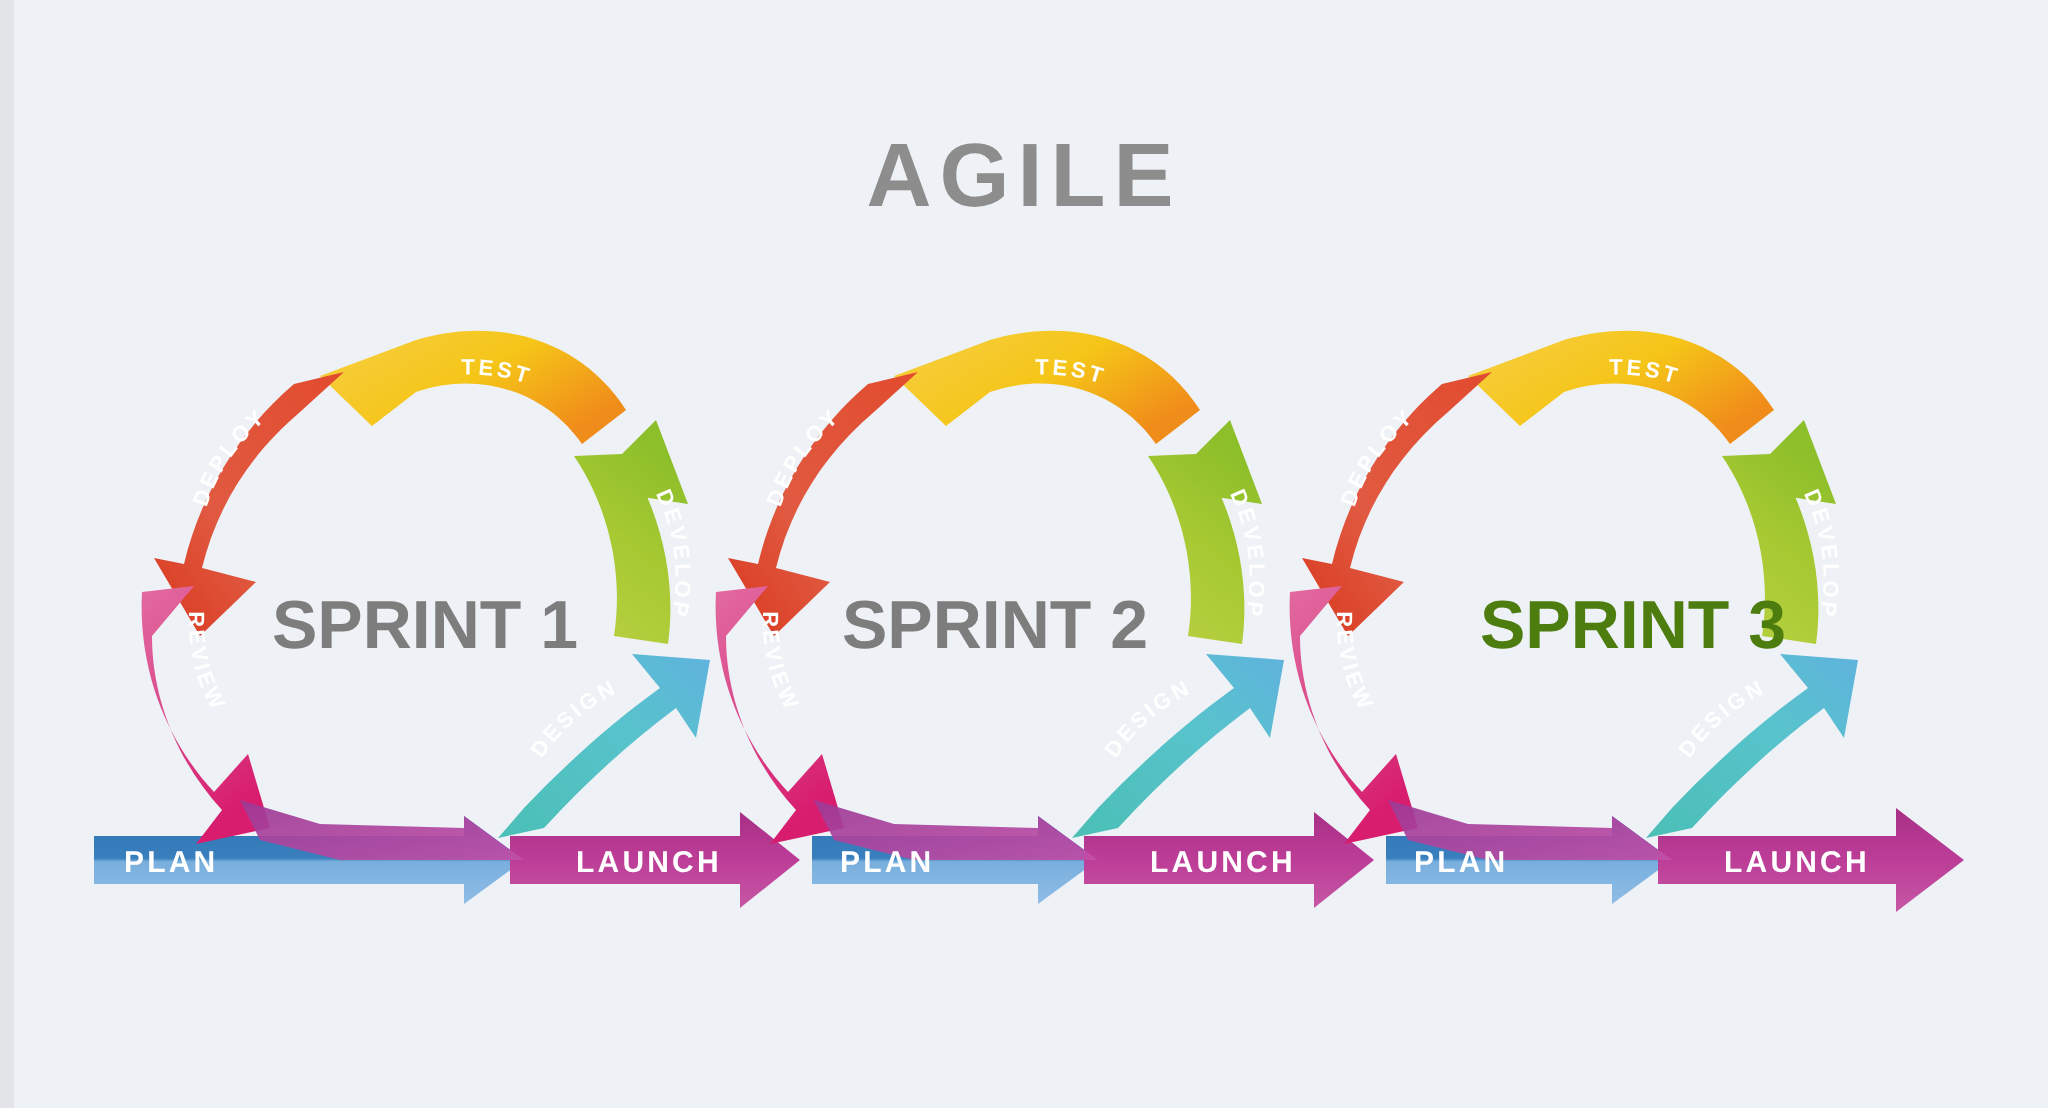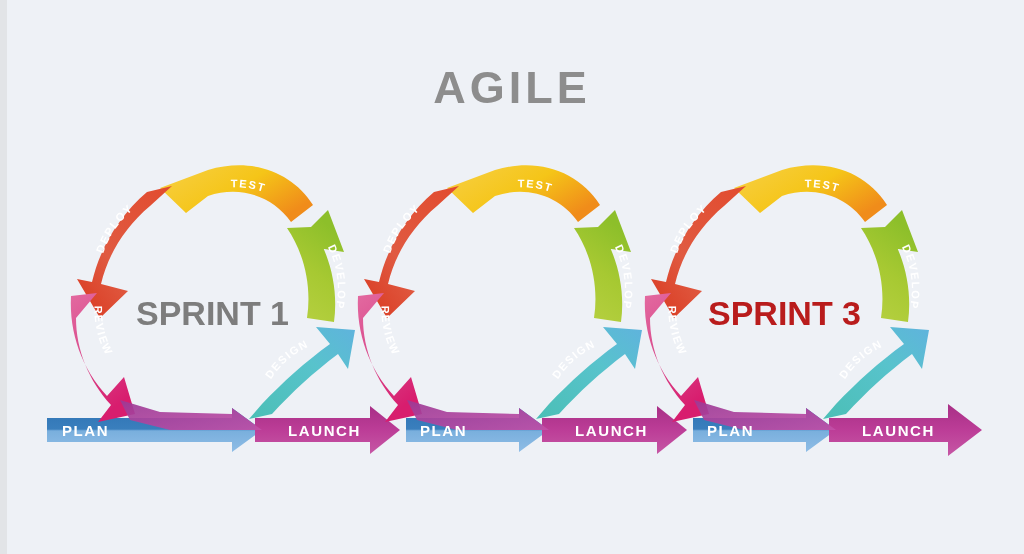--- a/index.html
+++ b/index.html
@@ -244,14 +244,15 @@
       <text class="bar-text" x="62" y="436">PLAN</text>
       <text class="bar-text" x="288" y="436">LAUNCH</text>
       <text class="bar-text" x="420" y="436">PLAN</text>
       <text class="bar-text" x="575" y="436">LAUNCH</text>
       <text class="bar-text" x="707" y="436">PLAN</text>
       <text class="bar-text" x="862" y="436">LAUNCH</text>
     </g>
   </svg>
 
   <div class="sprint-label" style="left: 136px; top: 294px; color: rgb(125, 125, 125); text-align: center;">SPRINT 1</div>
-  <div class="sprint-label" style="left: 708px; top: 294px; color: #b91c1c;">SPRINT 3</div>
+  <div class="sprint-label" style="left: 421px; top: 294px; color: rgb(125, 125, 125);">SPRINT 2</div>
+  <div class="sprint-label" style="left: 740px; top: 294px; color: #4d7c0f;">SPRINT 3</div>
 </div>
 
 </body></html>

